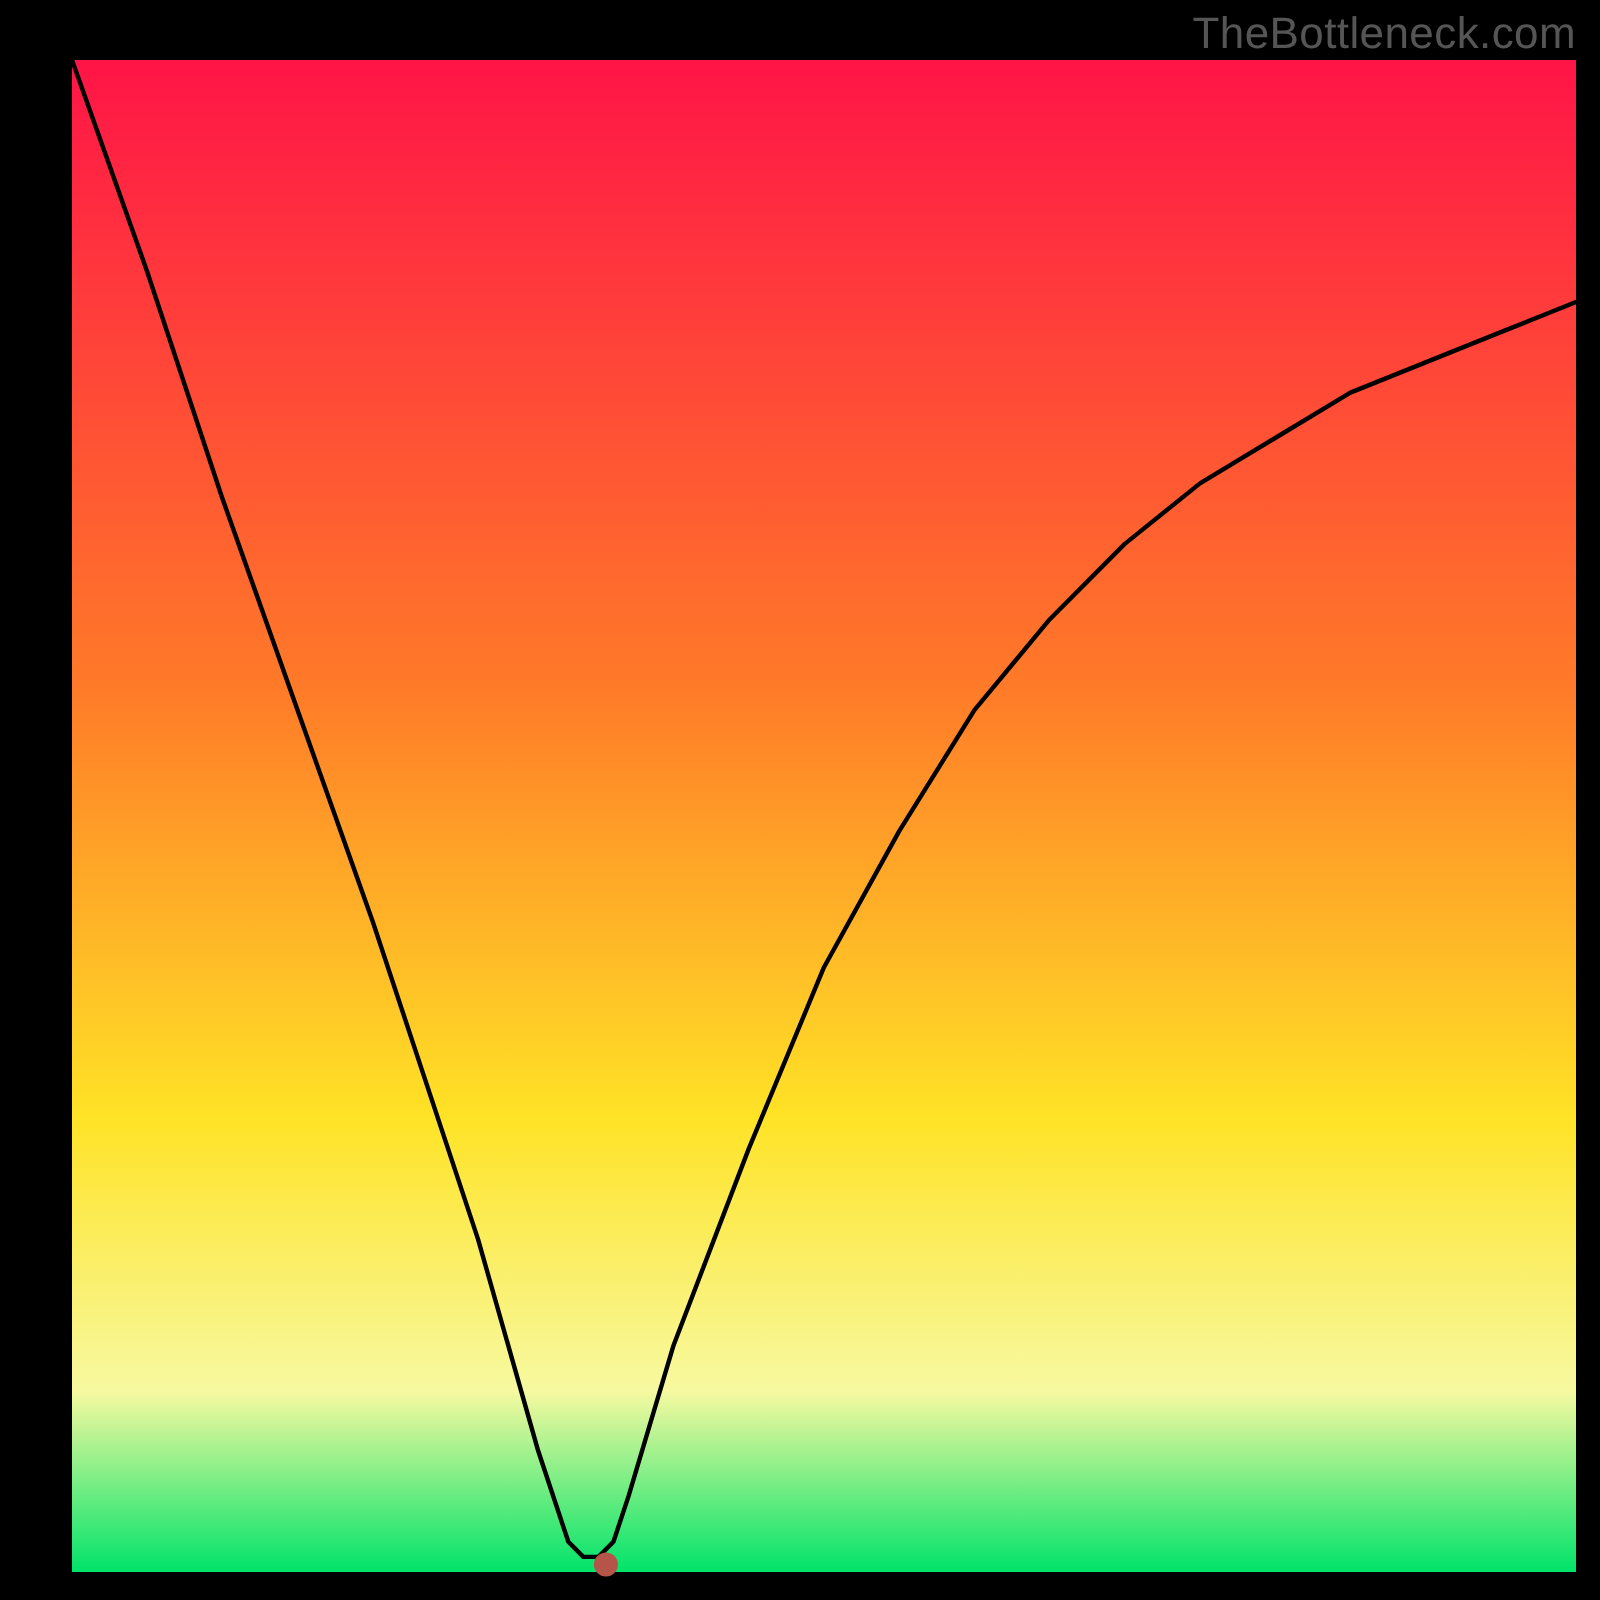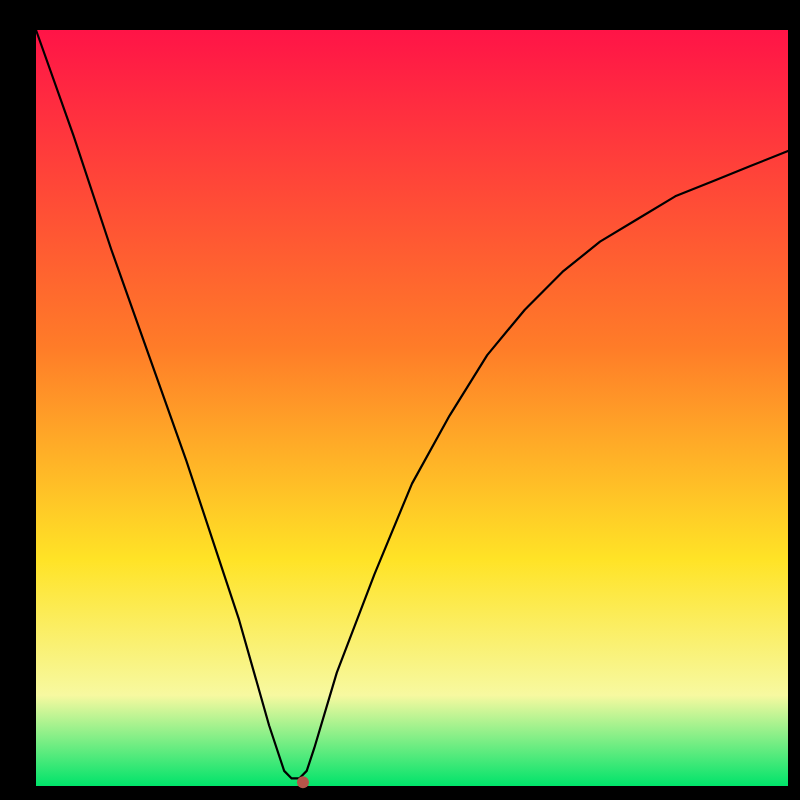--- a/index.html
+++ b/index.html
@@ -30,20 +30,21 @@
   svg {
     position: absolute;
     inset: 0;
     z-index: 10;
   }
 </style>
 </head>
 <body>
 
 <div class="frame">
+  <div class="watermark">TheBottleneck.com</div>
 
   <svg viewBox="0 0 800 800" width="800" height="800" preserveAspectRatio="none">
     <defs>
       <linearGradient id="bg-grad" x1="0" y1="0" x2="0" y2="1">
         <stop id="g0" offset="0%" stop-color="#ff1447"></stop>
         <stop id="g1" offset="42%" stop-color="#ff7c28"></stop>
         <stop id="g2" offset="70%" stop-color="#ffe326"></stop>
         <stop id="g3" offset="88%" stop-color="#f7f9a0"></stop>
         <stop id="g4" offset="100%" stop-color="#00e36a"></stop>
       </linearGradient>

